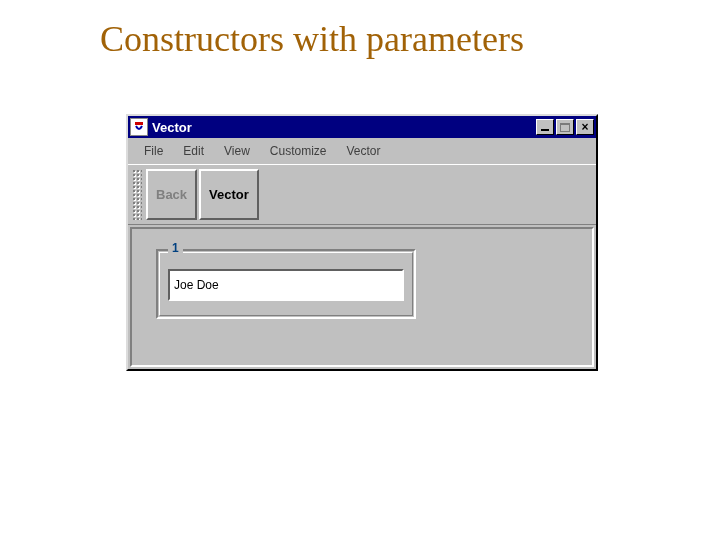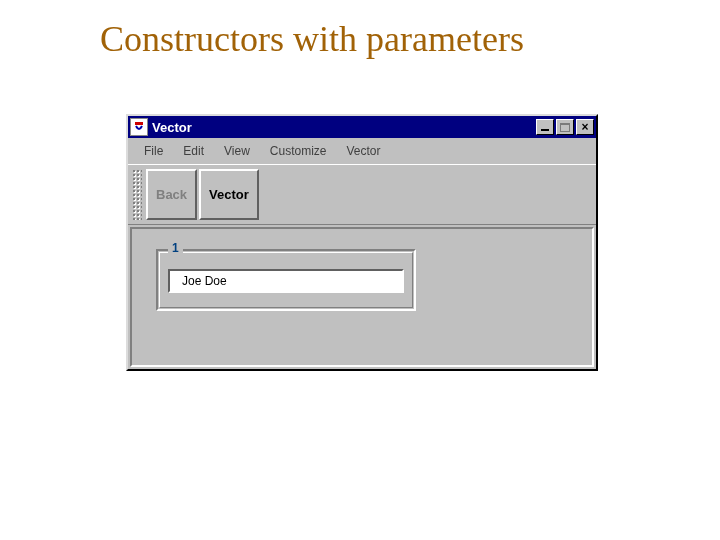--- a/index.html
+++ b/index.html
@@ -170,28 +170,28 @@
     left: 10px;
     background: #c0c0c0;
     padding: 0 4px;
     color: #004080;
     font-weight: bold;
     font-size: 12px;
     z-index: 2;
   }
   .text-input {
     width: 100%;
-    height: 24px;
+    height: 32px;
     background: #fff;
     border: 2px solid;
     border-top-color: #606060;
     border-left-color: #606060;
     border-right-color: #fff;
     border-bottom-color: #fff;
-    padding: 1px 12px;
+    padding: 1px 4px;
     font-family: "MS Sans Serif", Arial, sans-serif;
     font-size: 12px;
     color: #000;
     outline: none;
     position: relative;
     z-index: 2;
   }
 </style>
 </head>
 <body>

